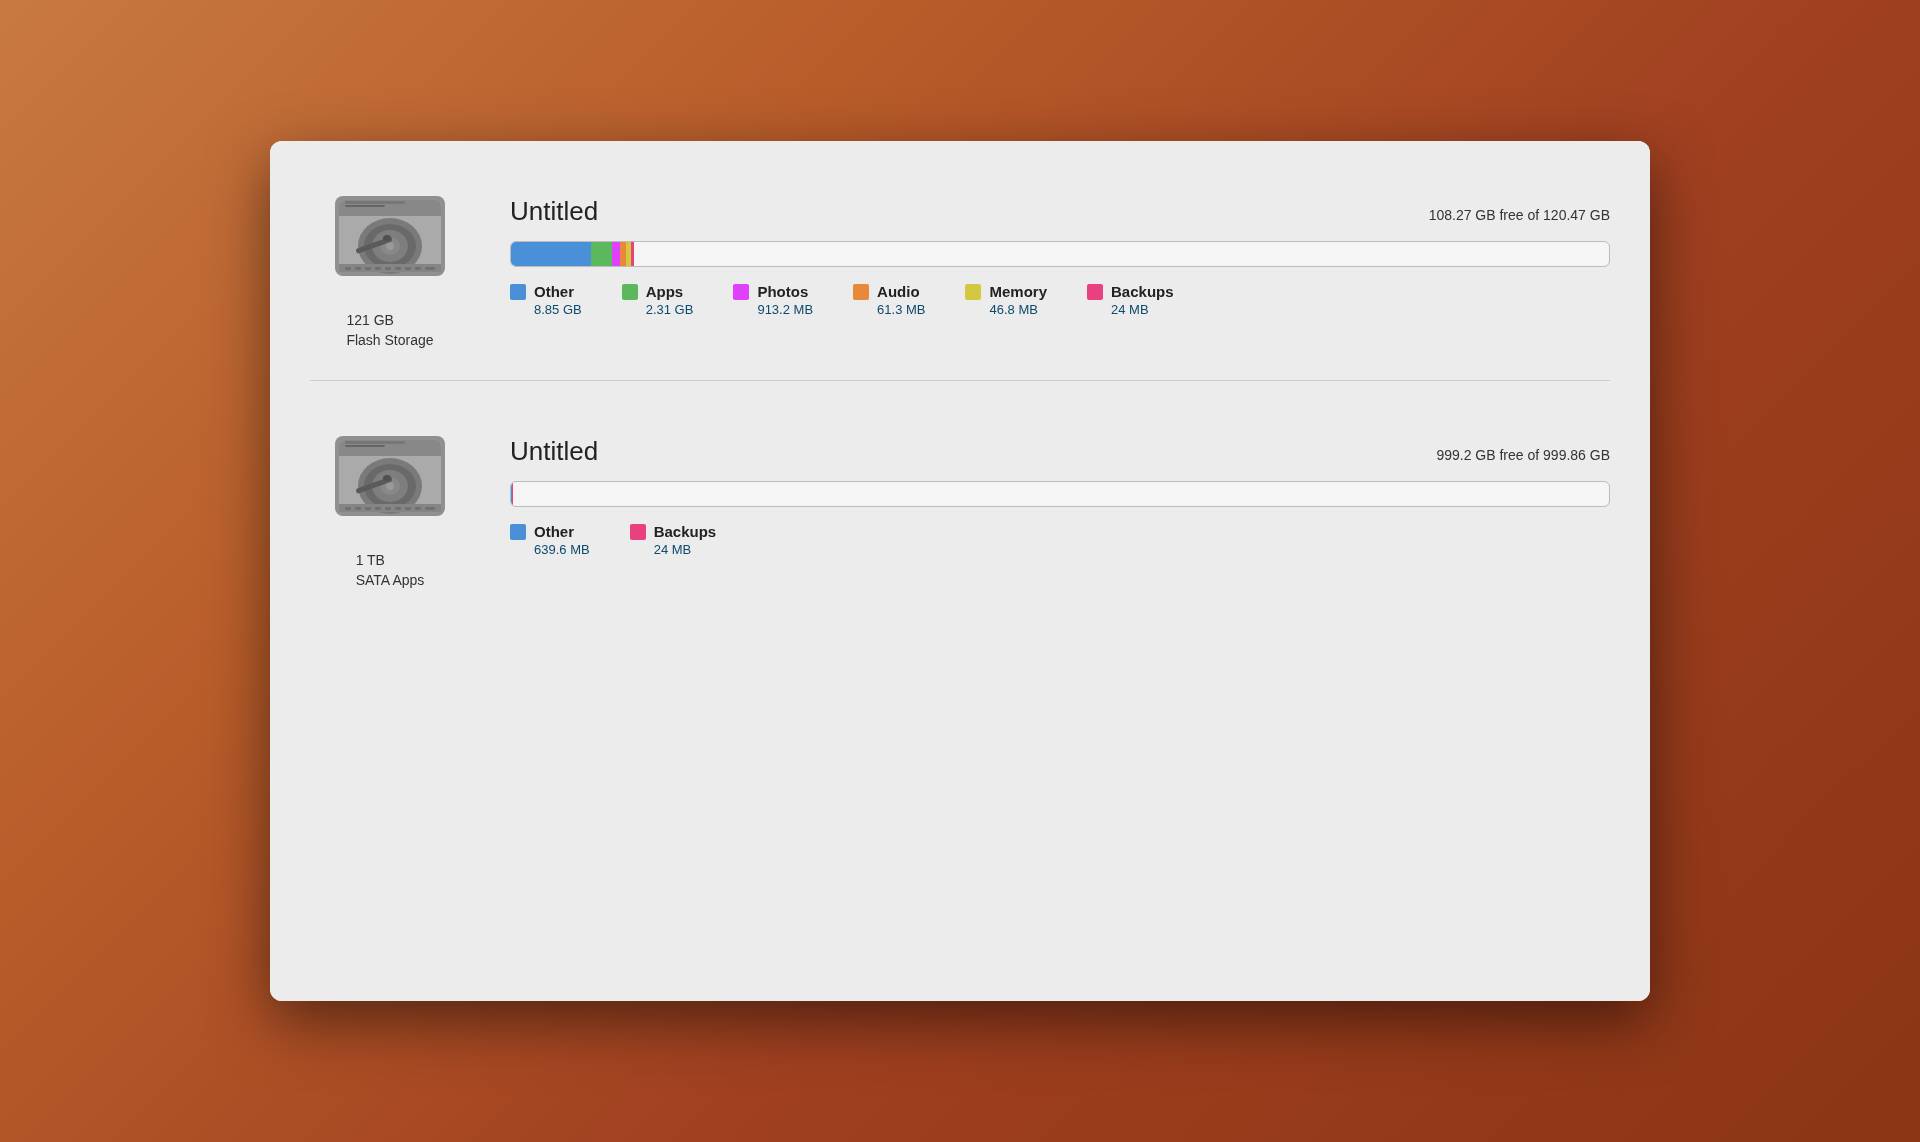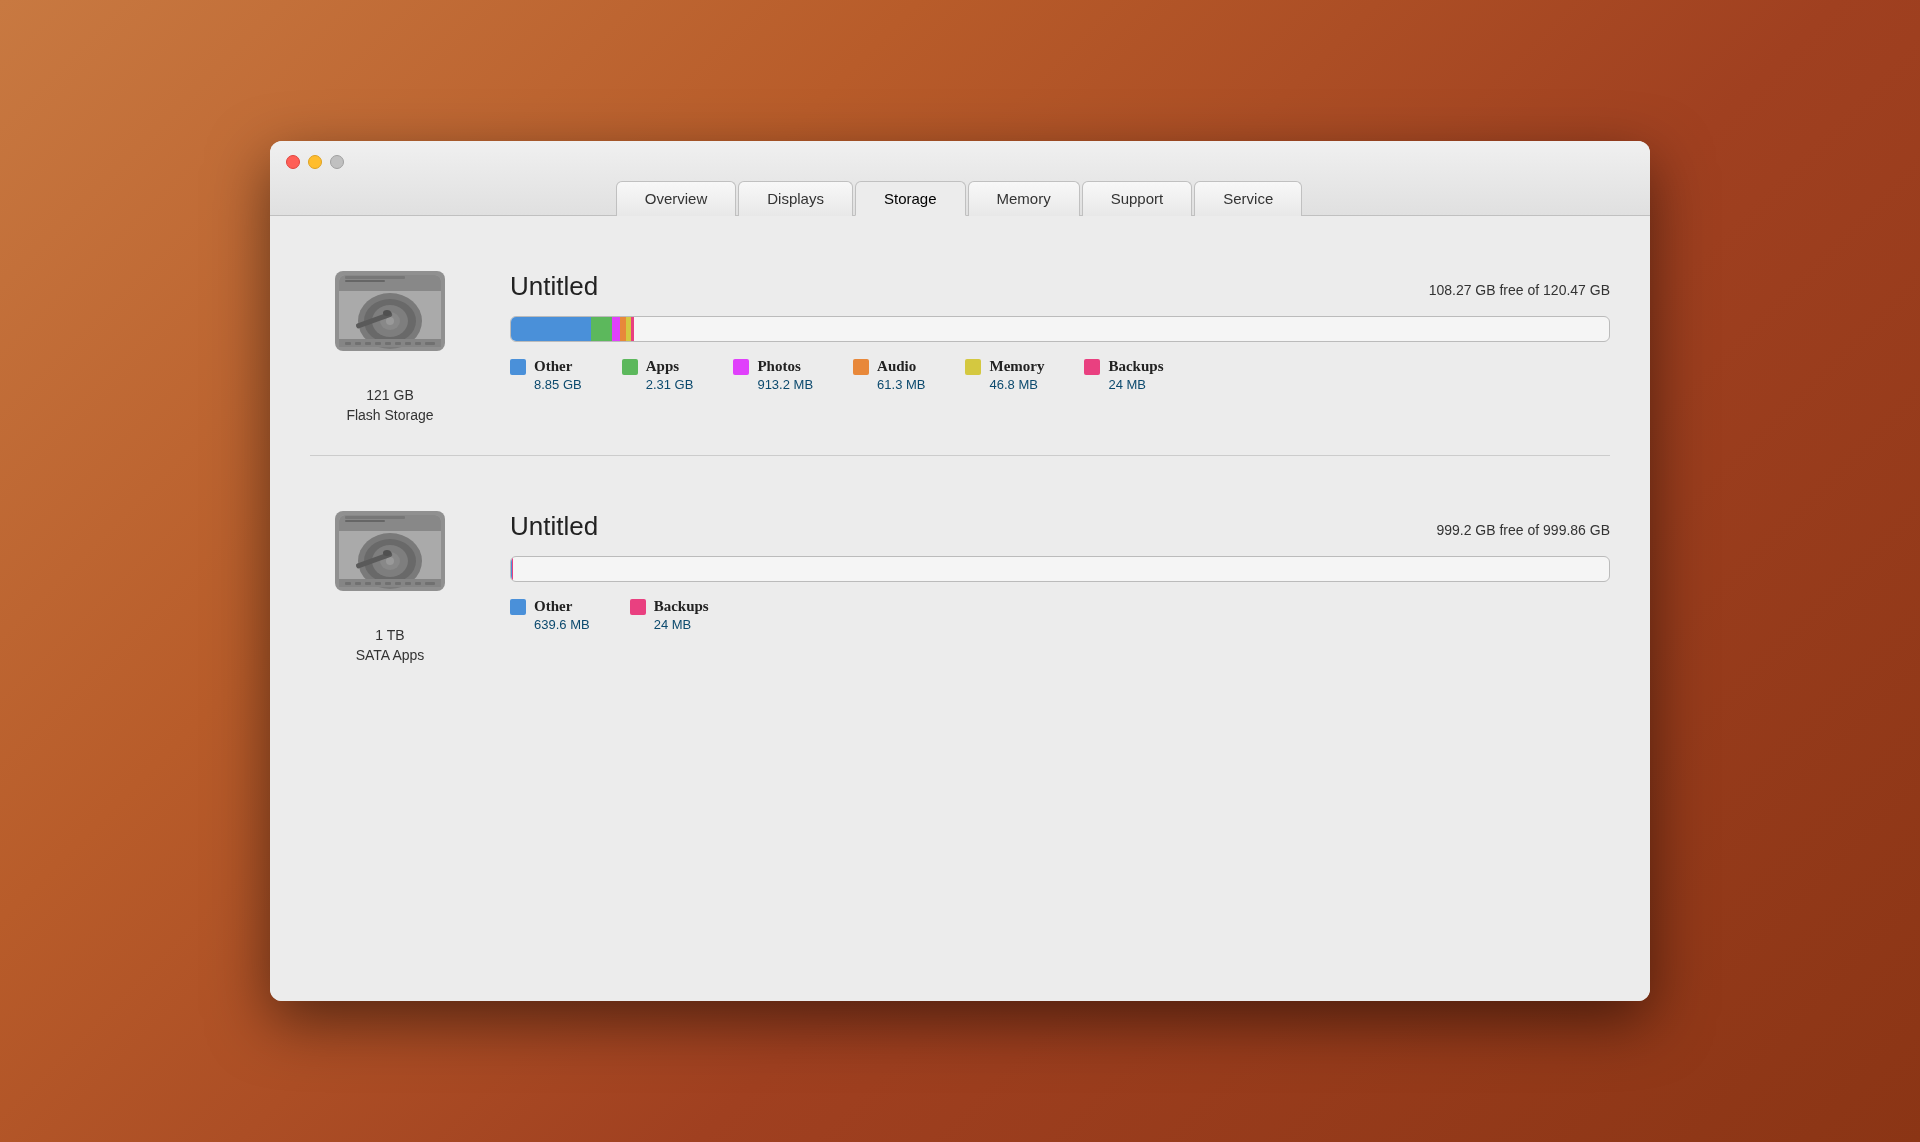--- a/index.html
+++ b/index.html
@@ -103,21 +103,20 @@
       flex-shrink: 0;
     }
 
     .disk-icon {
       width: 130px;
       height: 130px;
     }
 
     .disk-label {
       margin-top: 10px;
-      text-align: center;
       font-size: 14px;
       color: #333;
       line-height: 1.4;
     }
 
     .disk-info {
       flex: 1;
       padding-top: 5px;
     }
 
@@ -165,21 +164,20 @@
       display: flex;
       flex-direction: column;
       align-items: flex-start;
       gap: 2px;
     }
 
     .legend-top {
       display: flex;
       align-items: center;
       gap: 8px;
-      font-family: Liberation Serif, serif;
     }
 
     .legend-color {
       width: 16px;
       height: 16px;
       border-radius: 2px;
       flex-shrink: 0;
     }
 
     .legend-label {
@@ -197,35 +195,20 @@
     .divider {
       height: 1px;
       background: #ccc;
       margin: 10px 0 30px 0;
     }
   </style>
 </head>
 <body>
 
 <div class="window">
-  <div class="titlebar">
-    <div class="window-controls">
-      <button class="window-btn btn-close"></button>
-      <button class="window-btn btn-minimize"></button>
-      <button class="window-btn btn-maximize"></button>
-    </div>
-    <div class="tabs">
-      <div class="tab">Overview</div>
-      <div class="tab">Displays</div>
-      <div class="tab active">Storage</div>
-      <div class="tab">Memory</div>
-      <div class="tab">Support</div>
-      <div class="tab">Service</div>
-    </div>
-  </div>
 
   <div class="content">
 
     <div class="disk-section">
       <div class="disk-icon-area">
 
         <svg class="disk-icon" viewBox="0 0 130 130" xmlns="http://www.w3.org/2000/svg">
 
           <rect x="10" y="25" width="110" height="80" rx="8" ry="8" fill="#909090"></rect>
           <rect x="14" y="29" width="102" height="72" rx="6" ry="6" fill="#aaaaaa"></rect>

